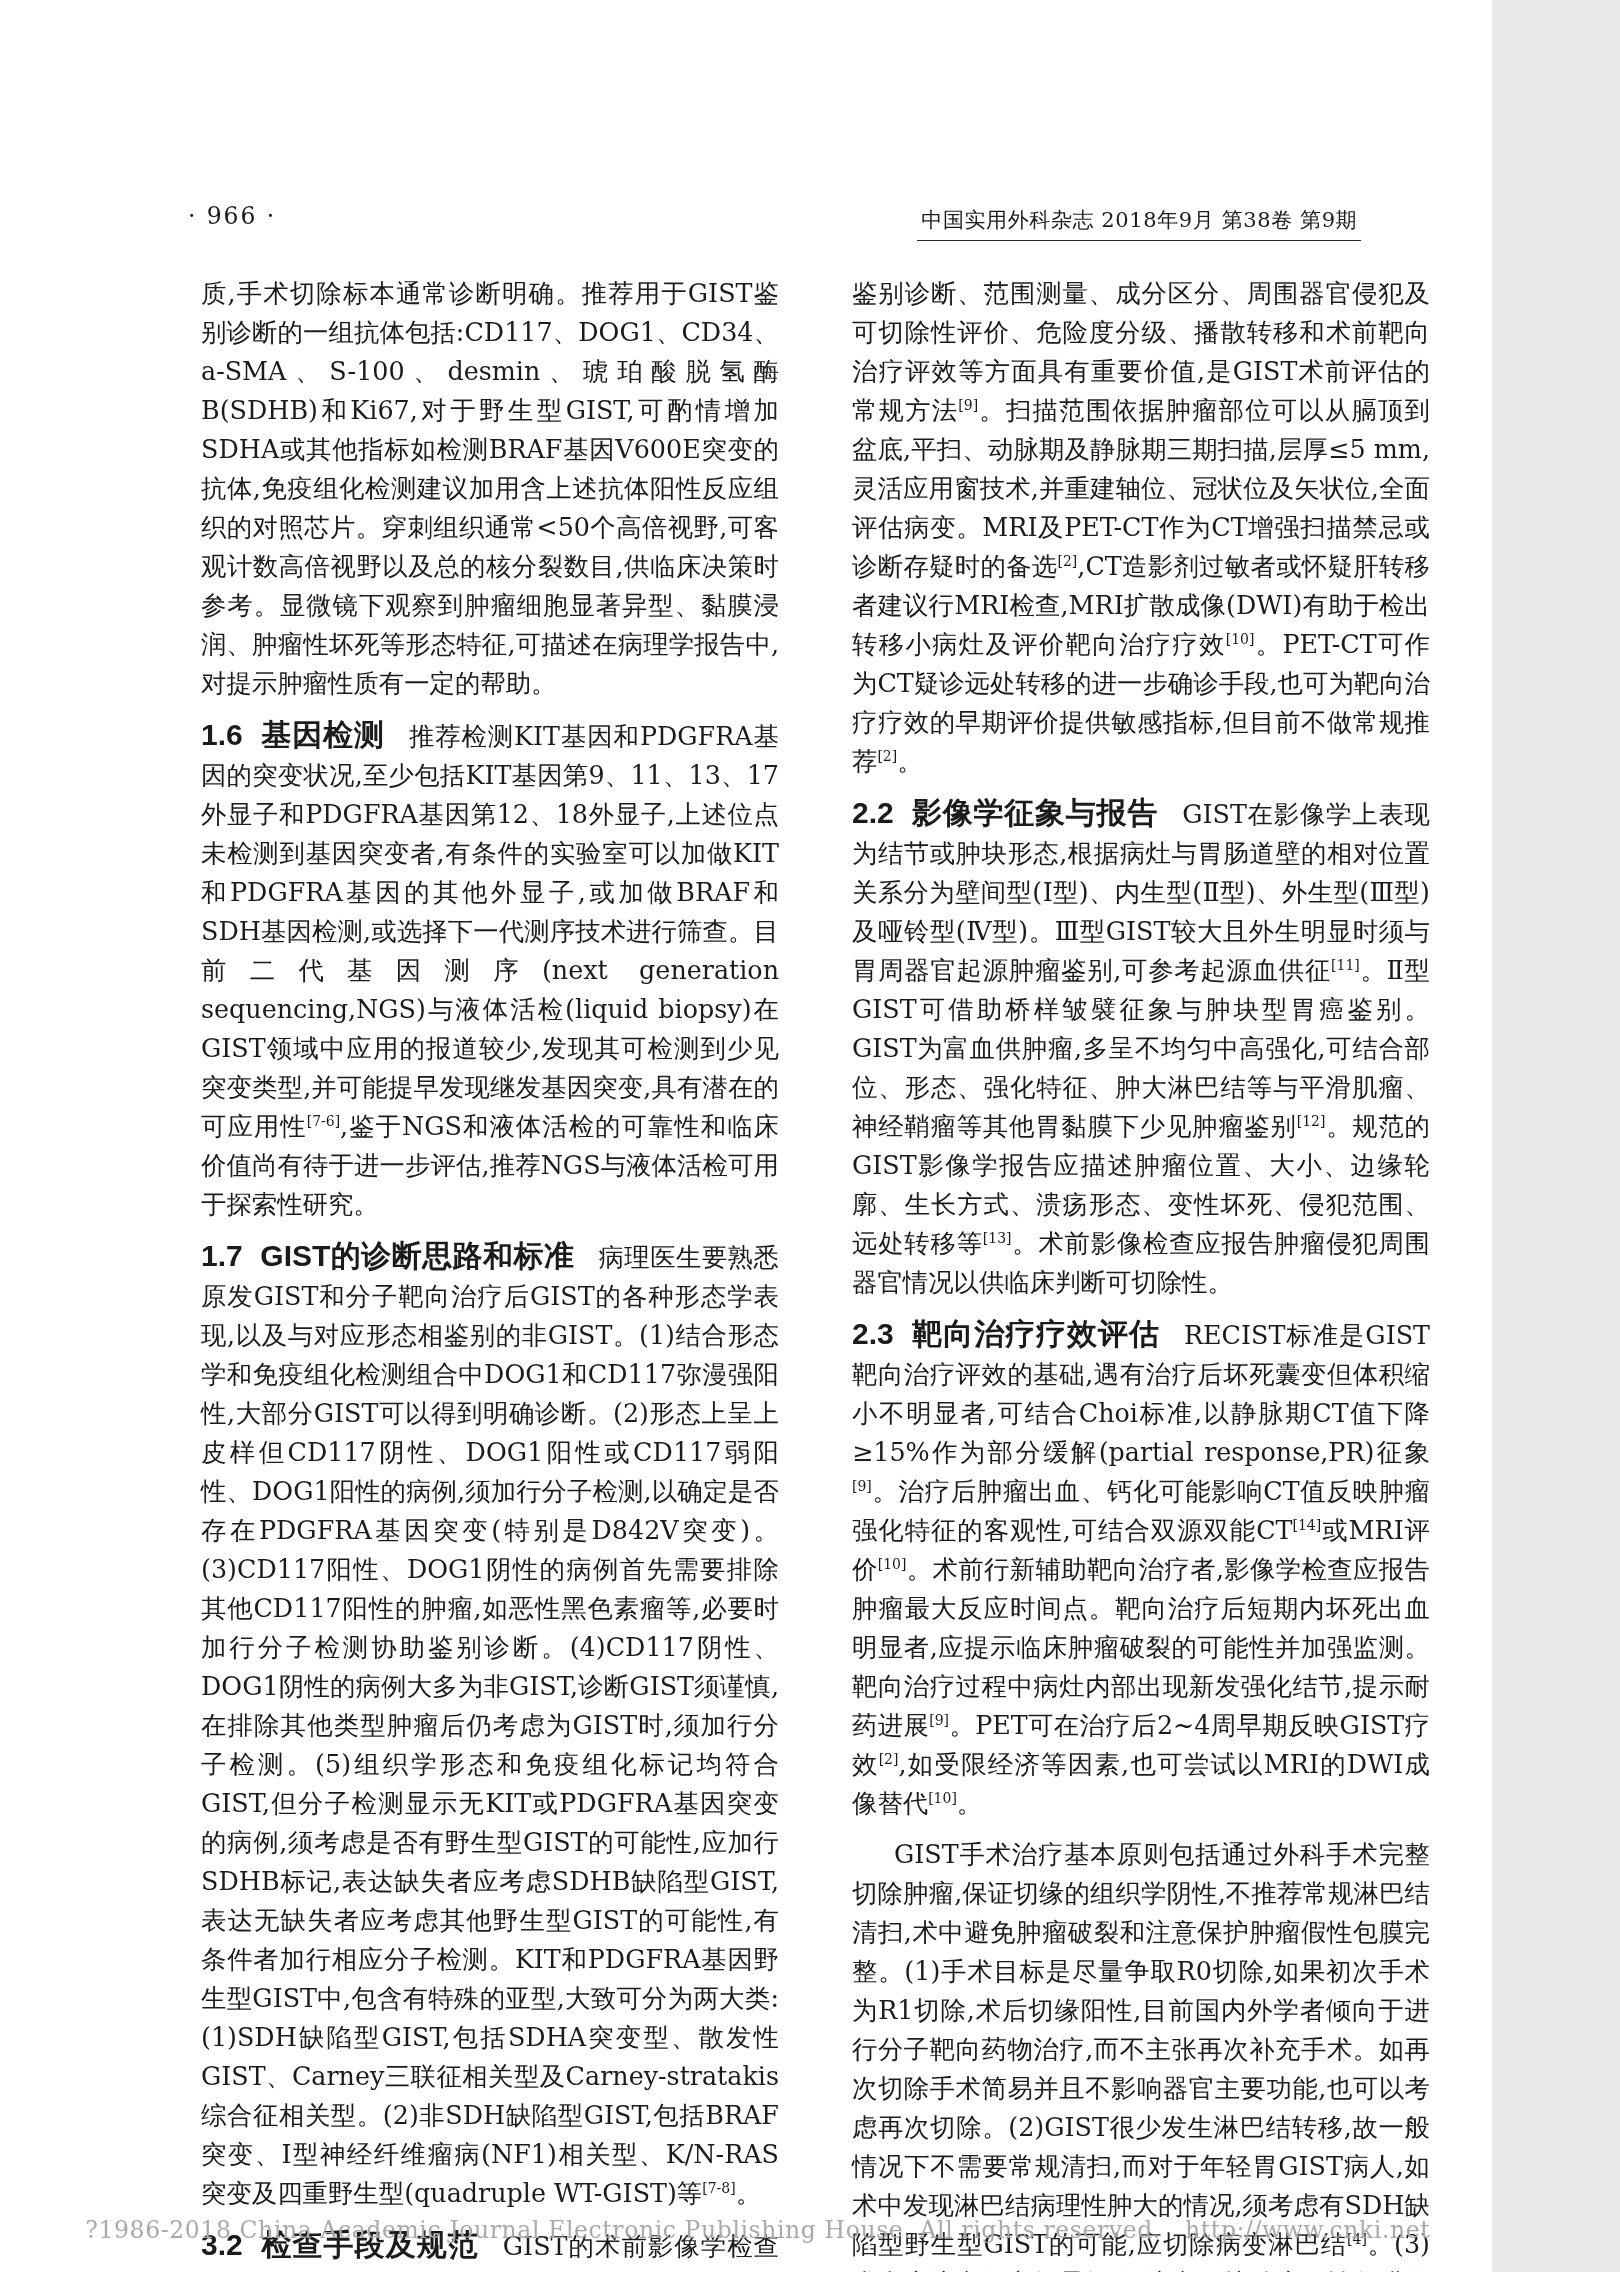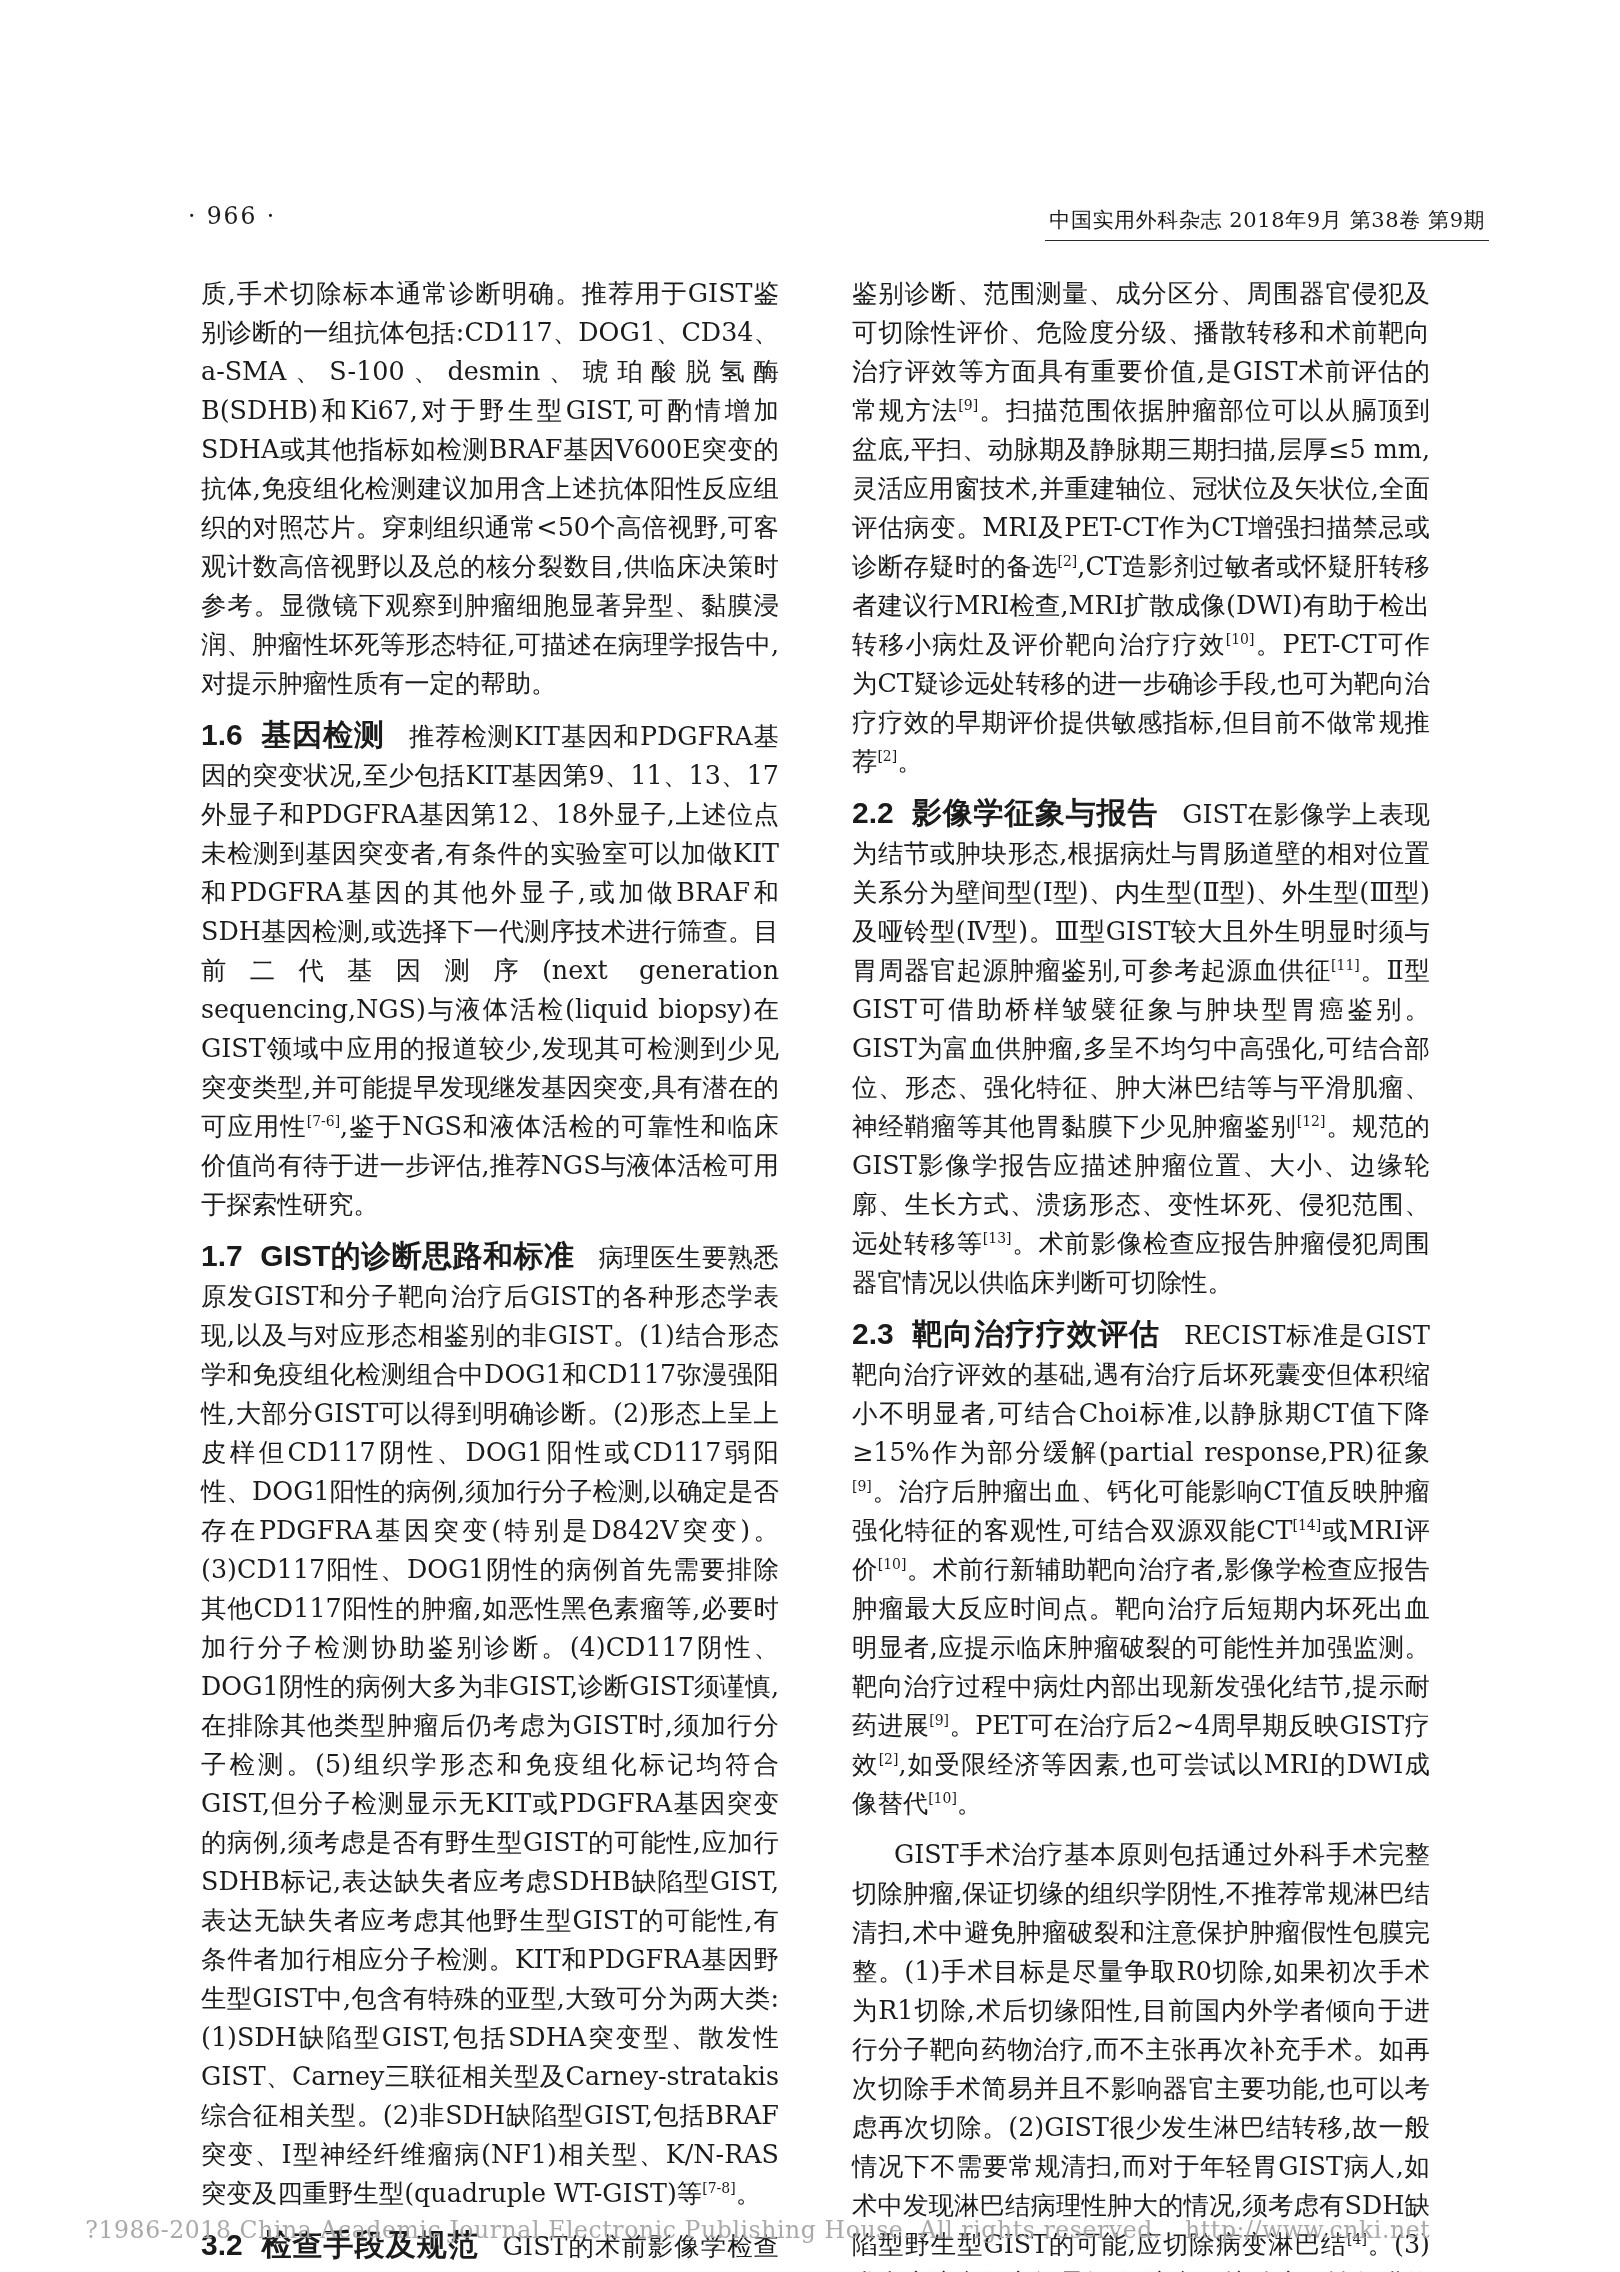--- a/index.html
+++ b/index.html
@@ -1,18 +1,18 @@
 <!DOCTYPE html>
 <html style="font-size:10.2px"><head>
 <meta charset="utf-8">
 <style>
   html,body{margin:0;padding:0;background:#e8e8e8;}
   .page{
     position:relative;
-    width:1620px;height:2273px;
+    width:1492px;height:2273px;
     background:#ffffff;
     font-family:"DejaVu Serif","Liberation Serif",serif;
     color:#1b1b1b;
     overflow:hidden;
   }
   
   .pageno{
     position:absolute;left:188px;top:202px;
     font-size:23.5px;letter-spacing:1.9px;
   }

